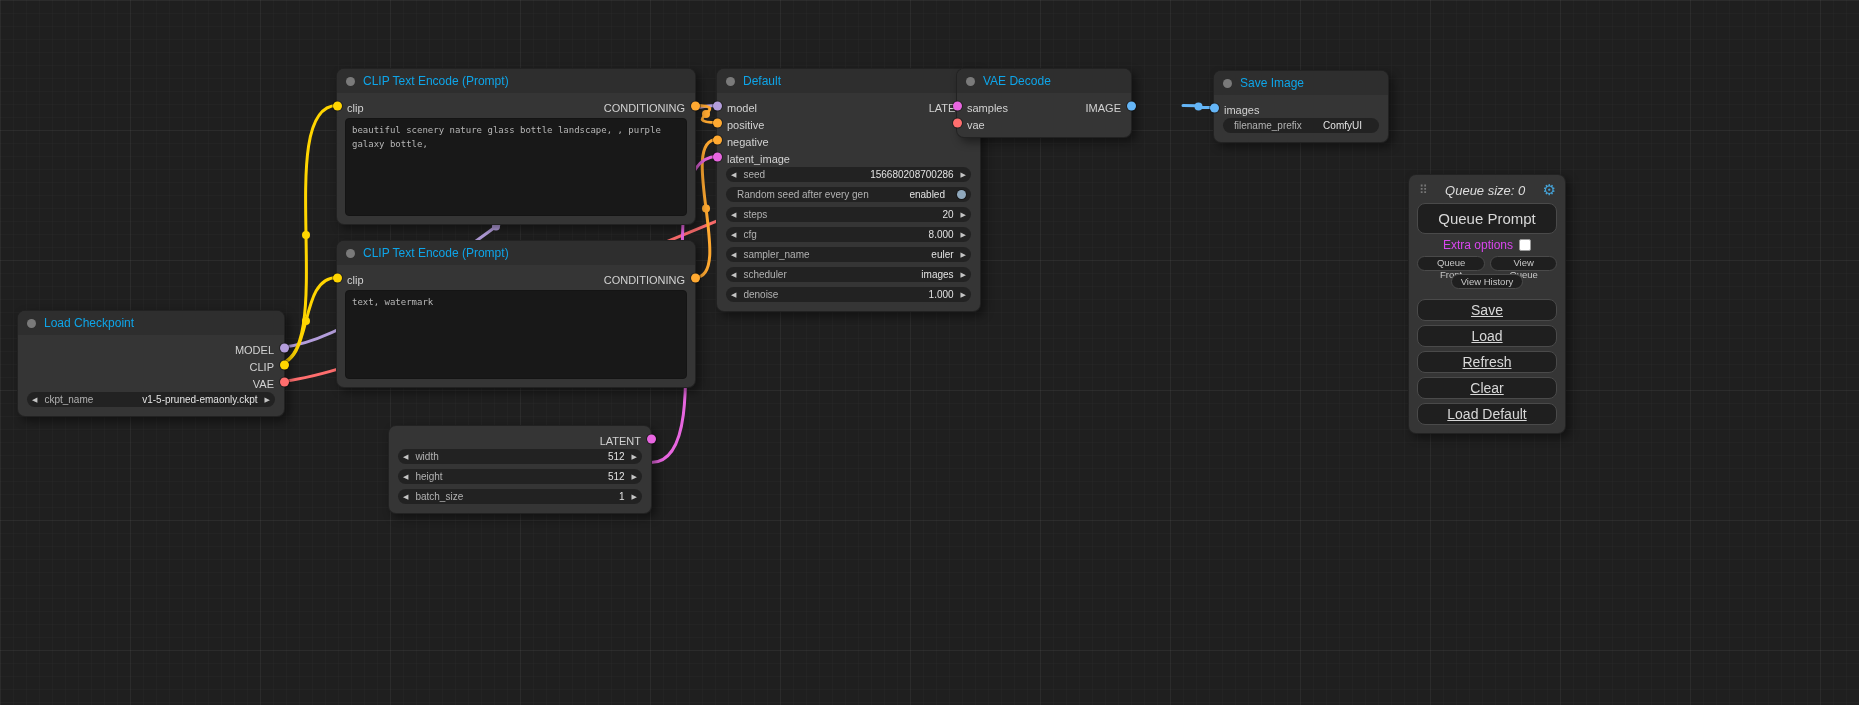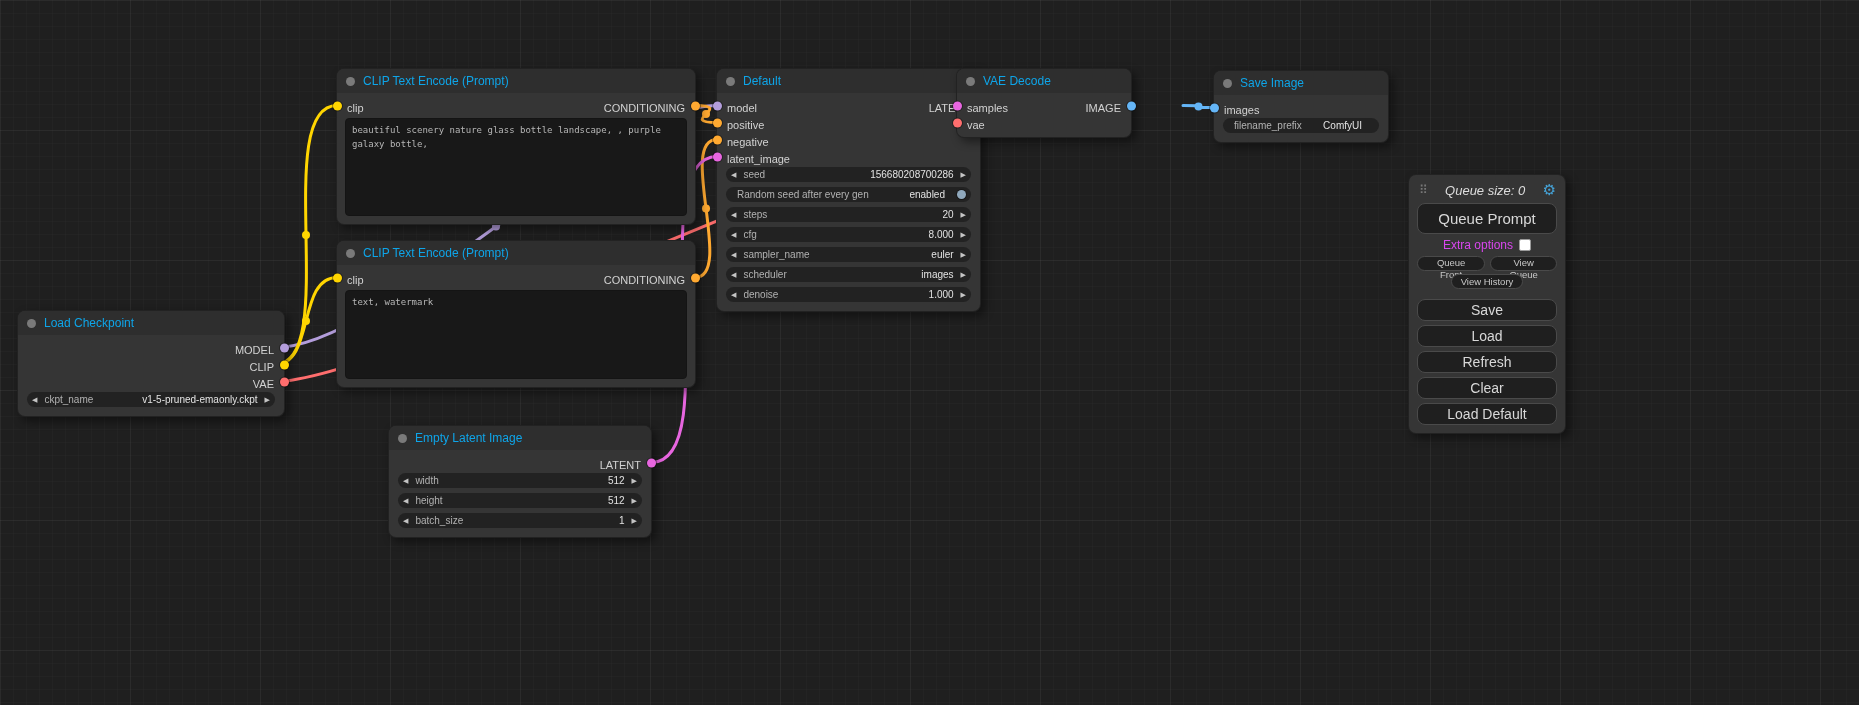--- a/index.html
+++ b/index.html
@@ -52,21 +52,21 @@
     background:#353535; border-radius:8px; border:1px solid rgba(0,0,0,0.35);
     box-shadow:4px 4px 10px rgba(0,0,0,0.45); padding:5px 8px 8px 8px; }
   .menu-header { display:flex; align-items:center; height:20px; margin-bottom:3px; }
   .drag-dots { color:#777; font-size:12px; margin-left:2px; cursor:move; flex:0 0 auto; }
   .qsize { flex:1; text-align:center; font-size:13px; color:#dddddd;font-style:italic; }
   .gear { font-size:15px; margin-right:1px; cursor:pointer; flex:0 0 auto; }
 
   button { display:block; width:100%; background:#1f1f1f; border:1px solid #4a4a4a;
     border-radius:8px; color:#d8d8d8; font-family:inherit; cursor:pointer; }
   .btn-queue { height:31px; font-size:15px; margin:2px 0 4px 0; }
-  .btn-big { height:22px; font-size:14px; margin:4px 0 0 0; }
+  .btn-big { height:22px; font-size:14px; margin:4px 0 0 0;text-decoration:underline; }
   .extra-row { display:flex; align-items:center; justify-content:center; gap:6px;
     font-size:12px; color:#d946ef; margin:3px 0 4px 0; }
   .checkbox { width:12px; height:12px; background:#ffffff; border:1px solid #9a9a9a;
     border-radius:2px; display:inline-block; cursor:pointer; }
   .small-row { display:flex; justify-content:center; gap:5px; margin:0 0 3px 0; }
   .btn-small { width:auto; height:15px; font-size:9.5px; line-height:12px;
     padding:0 9px; border-radius:8px; color:#c8c8c8; }
   .gap-before { margin-top:10px; }
 </style>
 </head>
@@ -147,24 +147,20 @@
         <span class="dot in" style="background: rgb(255, 213, 0);"></span>
         <span class="slot-label">clip</span>
         <span class="slot-label">CONDITIONING</span>
         <span class="dot out" style="background: rgb(255, 169, 49);"></span>
       </div>
     </div>
     <textarea class="prompt-box" style="height: 89px;" spellcheck="false">text, watermark</textarea>
   </div>
 
   <div class="node" style="left:388px;top:425px;width:264px;">
-    <div class="node-title">
-      <span class="collapse-dot"></span>
-      <span class="title-text">Empty Latent Image</span>
-    </div>
     <div class="slot-area">
       <div class="slot-row out-only">
         <span class="slot-label">LATENT</span>
         <span class="dot out" style="background: rgb(232, 102, 224);"></span>
       </div>
     </div>
     <div class="widget">
       <span class="arrow">◀</span>
       <span class="wname">width</span>
       <span class="wvalue">512</span>

